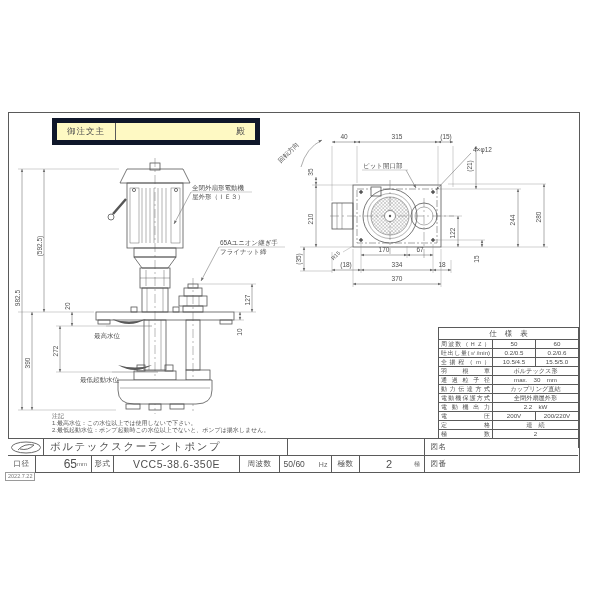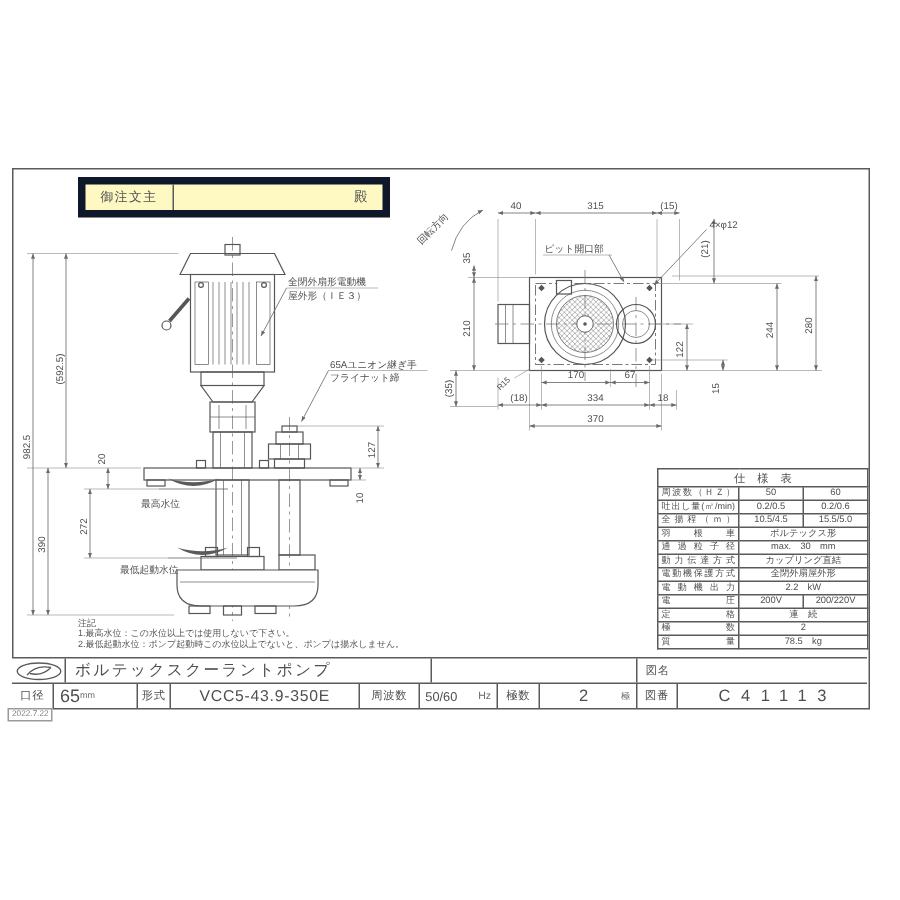--- a/index.html
+++ b/index.html
@@ -19,42 +19,42 @@
   .ct{font-size:6.5px;fill:#4f4f4f;text-anchor:start;}
   .rt{font-size:5.5px;fill:#4f4f4f;text-anchor:middle;}
 
   .customer{position:absolute;left:28px;top:118px;width:198px;height:17px;border:5px solid #0f172a;
             display:flex;font-size:8.5px;background:#fef9c3;margin-left:24px;}
   .customer .lbl{width:58px;border-right:1px solid #5a5a5a;display:flex;align-items:center;
                  justify-content:center;letter-spacing:1px;}
   .customer .field{flex:1;display:flex;align-items:center;justify-content:flex-end;
                    padding-right:10px;font-size:9px;}
 
-  table.spec{position:absolute;left:438px;top:312px;width:140px;border-collapse:collapse;
+  table.spec{position:absolute;left:438px;top:327px;width:140px;border-collapse:collapse;
              table-layout:fixed;background:#fff;}
   table.spec th,table.spec td{border:1px solid #5a5a5a;padding:0;height:8px;line-height:8px;
              text-align:center;font-weight:normal;font-size:6.2px;overflow:hidden;white-space:nowrap;color:#4f4f4f;}
   table.spec th.hdr{height:11px;line-height:11px;font-size:7.5px;letter-spacing:8px;padding-left:8px;}
   table.spec td.lbl{text-align:justify;-moz-text-align-last:justify;text-align-last:justify;
              padding:0 2px;font-size:6px;}
 
   .notes{position:absolute;left:52px;top:413px;font-size:6px;line-height:7px;color:#565656;white-space:nowrap;}
 
   .tblock{position:absolute;left:8px;top:438px;width:570px;height:33px;border-top:1px solid #5a5a5a;background:#fff;}
   .trow{display:flex;width:100%;height:16px;}
   .trow.r1{border-bottom:1px solid #5a5a5a;}
   .tc{border-right:1px solid #5a5a5a;box-sizing:border-box;display:flex;align-items:center;
       justify-content:center;overflow:hidden;white-space:nowrap;}
   .tc:last-child{border-right:none;}
   .tlabel{font-size:7.5px;letter-spacing:0.5px;}
   .prod{font-size:10.5px;letter-spacing:1.5px;justify-content:flex-start;padding-left:6px;}
   .model{font-size:10.5px;letter-spacing:0.5px;}
   .dwgname{font-size:10.5px;letter-spacing:7px;padding-left:7px;}
   .dwgno{font-size:11px;letter-spacing:7px;padding-left:7px;}
-  .val2{justify-content:flex-start;padding:0 4px;}
+  .val2{justify-content:flex-end;padding:0 4px;}
   .big{font-size:12px;}
   .unit{font-size:6px;color:#6a6a6a;}
   .freq{gap:14px;font-size:8.5px;}
   .freq .unit{font-size:7px;}
   .poles{padding:0 4px;}
   .poles .pv{flex:1;text-align:center;font-size:11px;}
 
   .company{position:absolute;right:21px;top:473px;display:flex;align-items:baseline;gap:4px;}
   .company .pre{font-size:5px;}
   .company .nm{font-size:9px;letter-spacing:3px;}
@@ -325,32 +325,31 @@
       <div class="tc" style="width:137px"></div>
       <div class="tc tlabel" style="width:27px">図名</div>
     </div>
     <div class="trow">
       <div class="tc tlabel" style="width:28px">口径</div>
       <div class="tc val2" style="width:56px">
         <span class="big">65</span>
         <span class="unit">mm</span>
       </div>
       <div class="tc tlabel" style="width:22px">形式</div>
-      <div class="tc model" style="width:126px">VCC5-43.9-350E</div>
+      <div class="tc model" style="width:126px">VCC5-38.6-350E</div>
       <div class="tc tlabel" style="width:40px">周波数</div>
       <div class="tc freq" style="width:52px">
         <span>50/60</span>
         <span class="unit">Hz</span>
       </div>
       <div class="tc tlabel" style="width:28px">極数</div>
       <div class="tc poles" style="width:65px">
         <span class="pv">2</span>
         <span class="unit">極</span>
       </div>
       <div class="tc tlabel" style="width:27px">図番</div>
-      <div class="tc dwgno" style="width:126px">C41113</div>
     </div>
   </div>
 
 
   <div class="date">2022.7.22</div>
 
 </div>
 
 </body></html>

